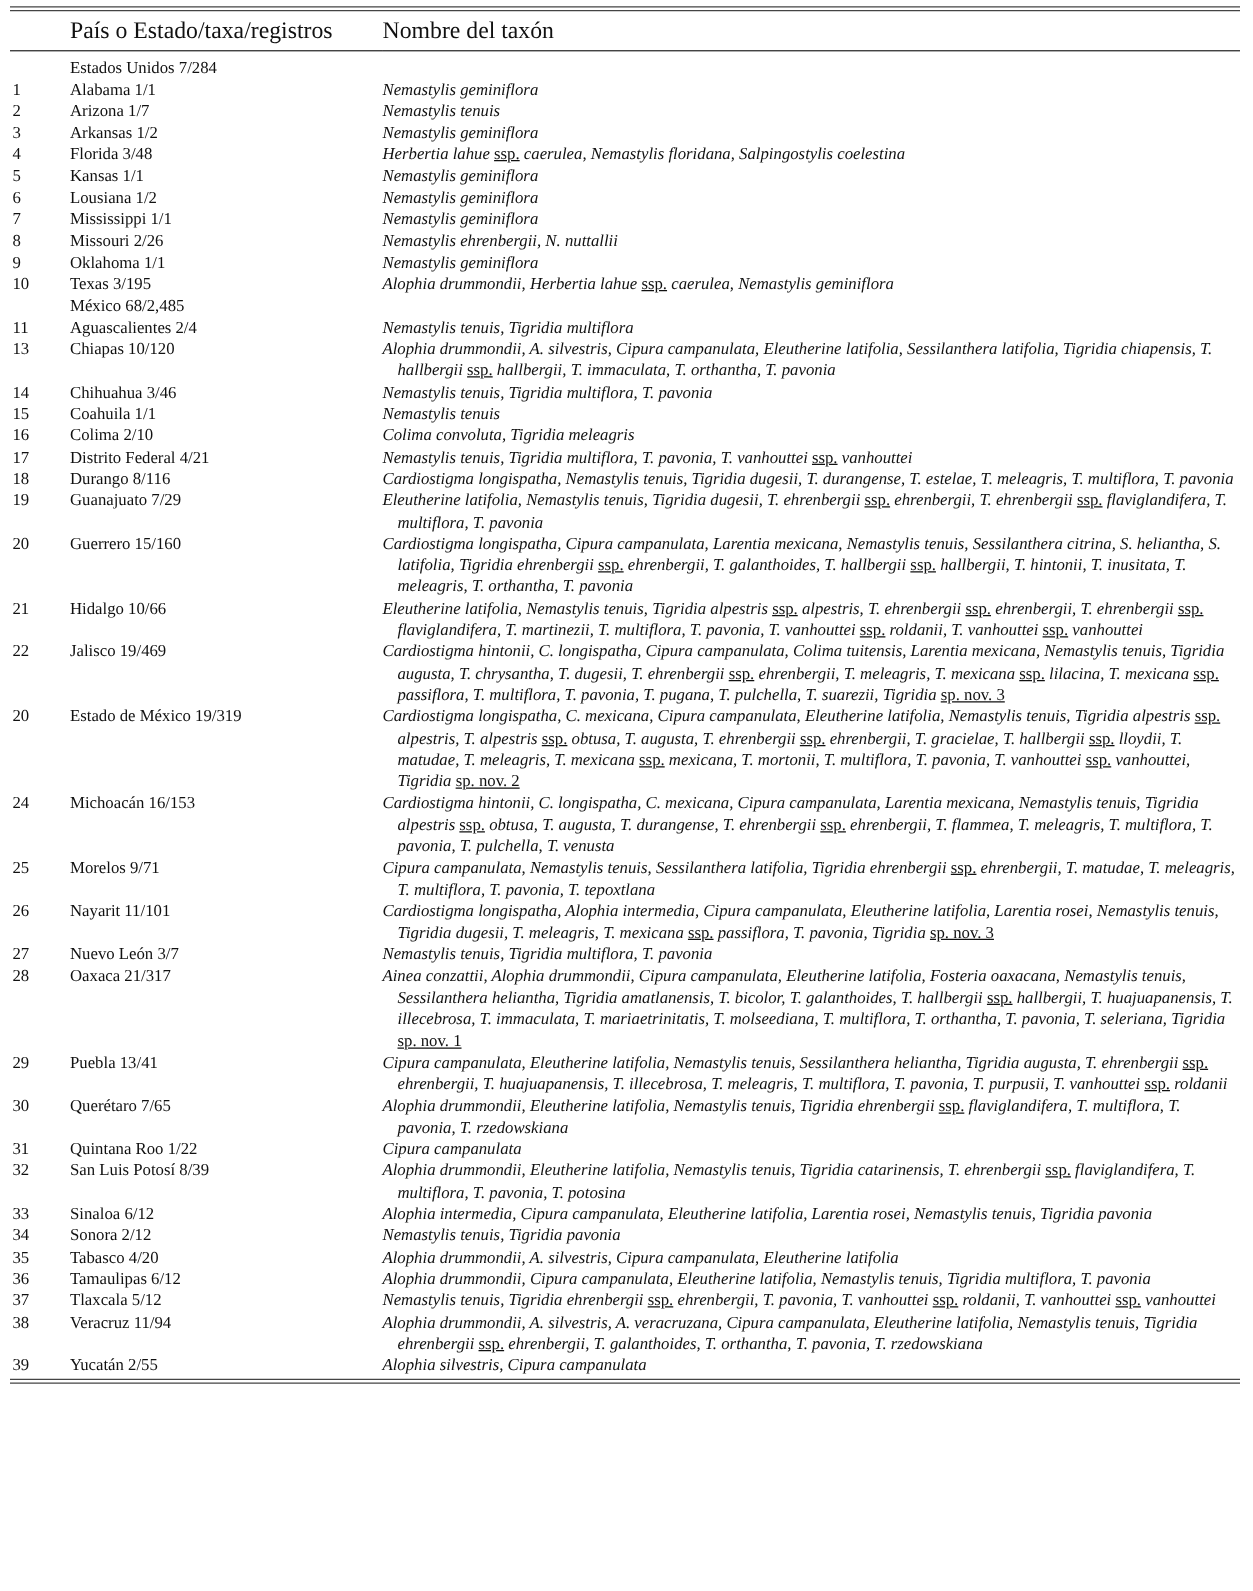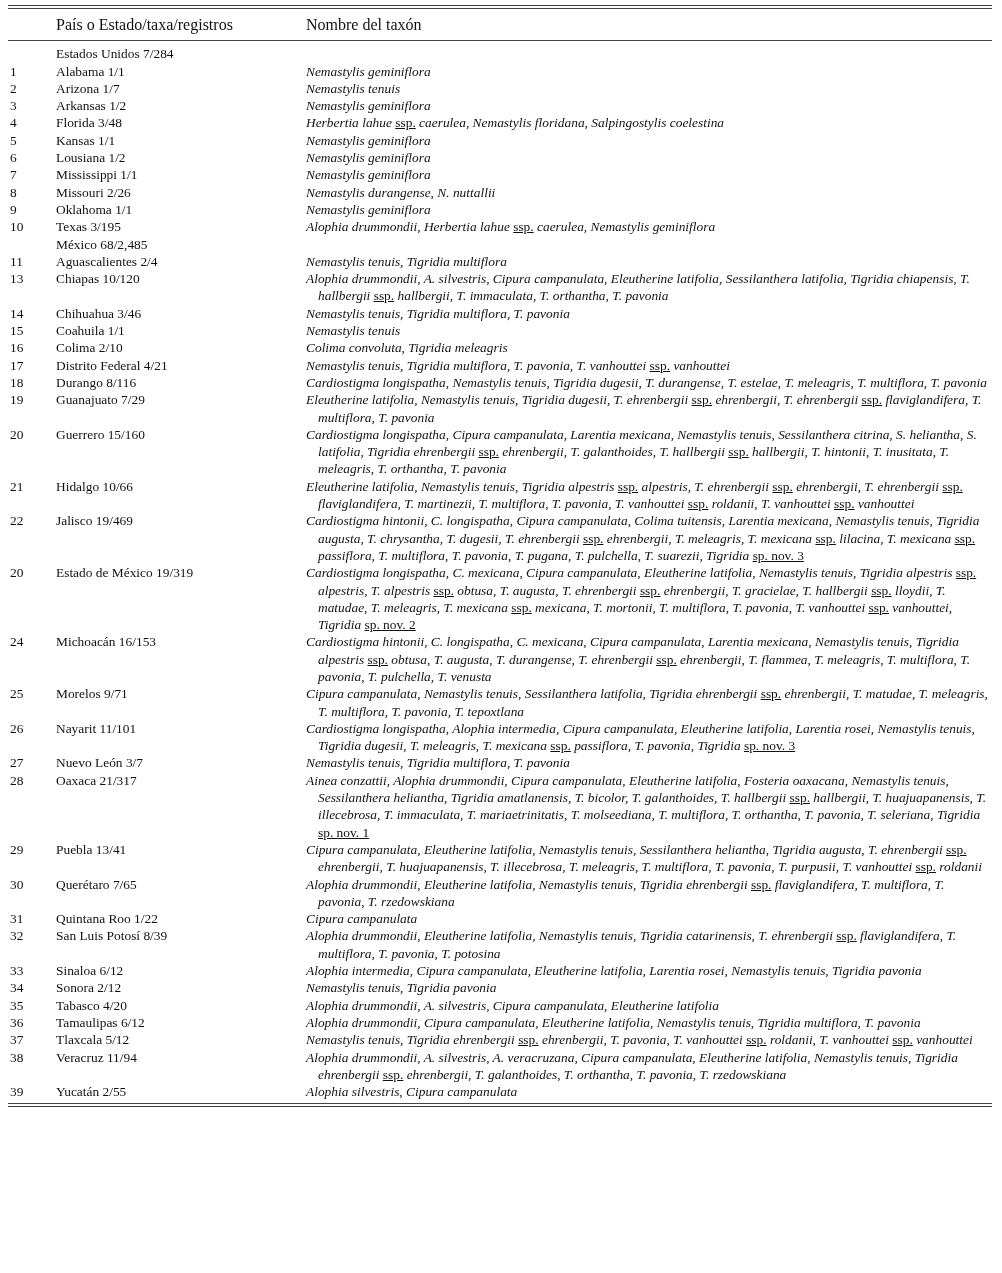--- a/index.html
+++ b/index.html
@@ -30,21 +30,21 @@
     line-height: 17.3px;
   }
   col.c-num { width: 48px; }
   col.c-loc { width: 250px; }
   thead th {
     font-weight: normal;
     text-align: left;
     vertical-align: middle;
     padding: 7px 0 7px 0;
     border-bottom: 1px solid #444;
-    font-size: 16px;
+    font-size: 19px;
   }
   tbody td {
     vertical-align: top;
     padding: 0;
   }
   tbody tr:first-child td { padding-top: 4px; }
   td.num {
     padding-left: 2px;
     font-style: normal;
   }
@@ -120,21 +120,21 @@
           <td class="taxa">Nemastylis geminiflora</td>
         </tr>
         <tr>
           <td class="num">7</td>
           <td class="loc">Mississippi 1/1</td>
           <td class="taxa">Nemastylis geminiflora</td>
         </tr>
         <tr>
           <td class="num">8</td>
           <td class="loc">Missouri 2/26</td>
-          <td class="taxa">Nemastylis durangense, N. nuttallii</td>
+          <td class="taxa">Nemastylis ehrenbergii, N. nuttallii</td>
         </tr>
         <tr>
           <td class="num">9</td>
           <td class="loc">Oklahoma 1/1</td>
           <td class="taxa">Nemastylis geminiflora</td>
         </tr>
         <tr>
           <td class="num">10</td>
           <td class="loc">Texas 3/195</td>
           <td class="taxa">Alophia drummondii, Herbertia lahue <span class="rm">ssp.</span> caerulea, Nemastylis geminiflora</td>

